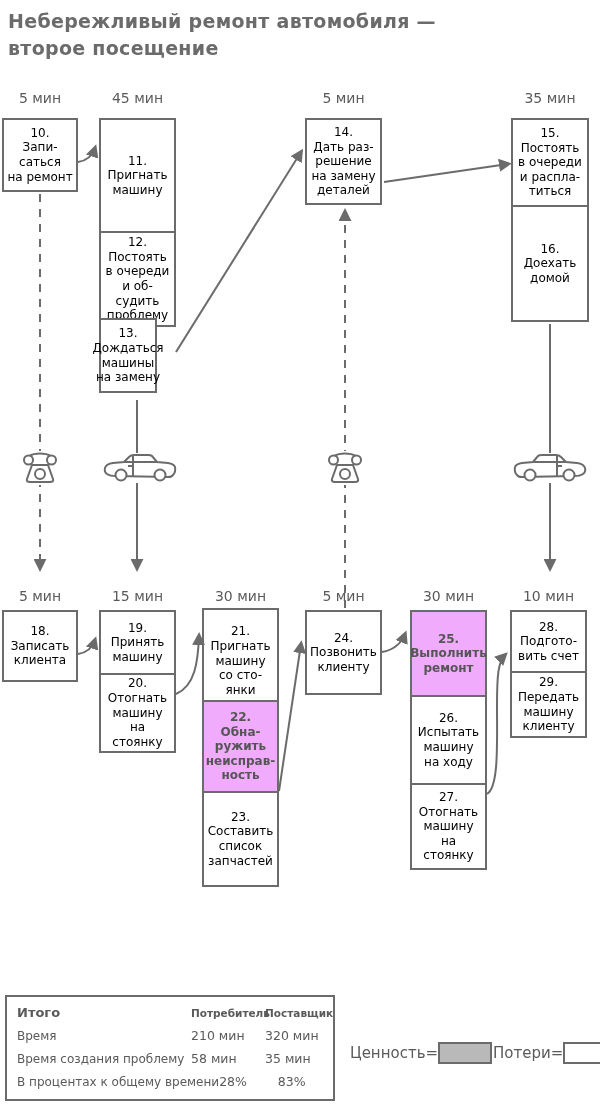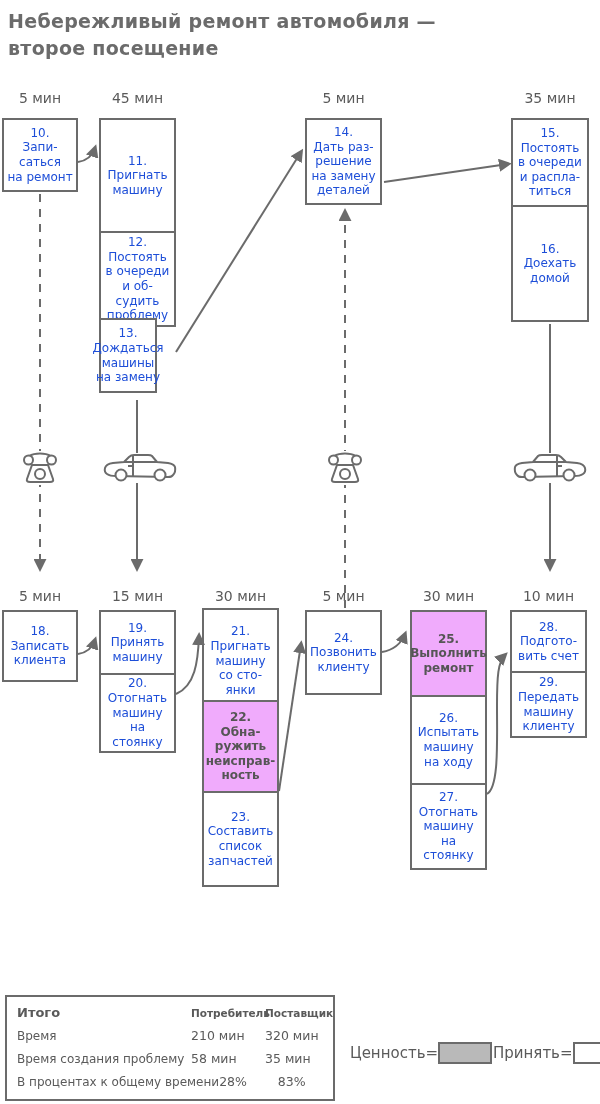--- a/index.html
+++ b/index.html
@@ -11,21 +11,21 @@
     position:absolute; left:8px; top:8px; width:450px;
     font-size:19px; font-weight:bold; line-height:1.4; color:#6b6b6b;
     letter-spacing:0.3px;
   }
   .tlabel {
     position:absolute; height:18px; font-size:14px; color:#5a5a5a;
     text-align:center; white-space:nowrap;
   }
   .pbox {
     position:absolute; box-sizing:border-box;
-    border:2px solid #6b6b6b; background:#fff; color:#1d4ed8;
+    border:2px solid #6b6b6b; background:#fff; color:#000000;
     font-size:12px; line-height:1.22; text-align:center;
     display:flex; align-items:center; justify-content:center;
     white-space:pre-line; z-index:2; padding:2px;
   }
   .pbox.value { background:#f0abfc; font-weight:bold; color:#555; }
   #wires { position:absolute; left:0; top:0; z-index:3; pointer-events:none; }
   .ln { stroke:#6b6b6b; stroke-width:2; }
   #summary {
     position:absolute; left:5px; top:995px; width:330px; height:106px;
     box-sizing:border-box; border:2px solid #6b6b6b; background:#fff;
@@ -205,17 +205,17 @@
       <span class="c1">28%</span>
       <span class="c2">83%</span>
     </div>
   </div>
 
   <div class="legend-item" style="left:350px;top:1042px">
     <span>Ценность=</span>
     <div class="swatch value"></div>
   </div>
   <div class="legend-item" style="left:493px;top:1042px">
-    <span>Принять=</span>
+    <span>Потери=</span>
     <div class="swatch waste"></div>
   </div>
 
 </div>
 
 </body></html>

